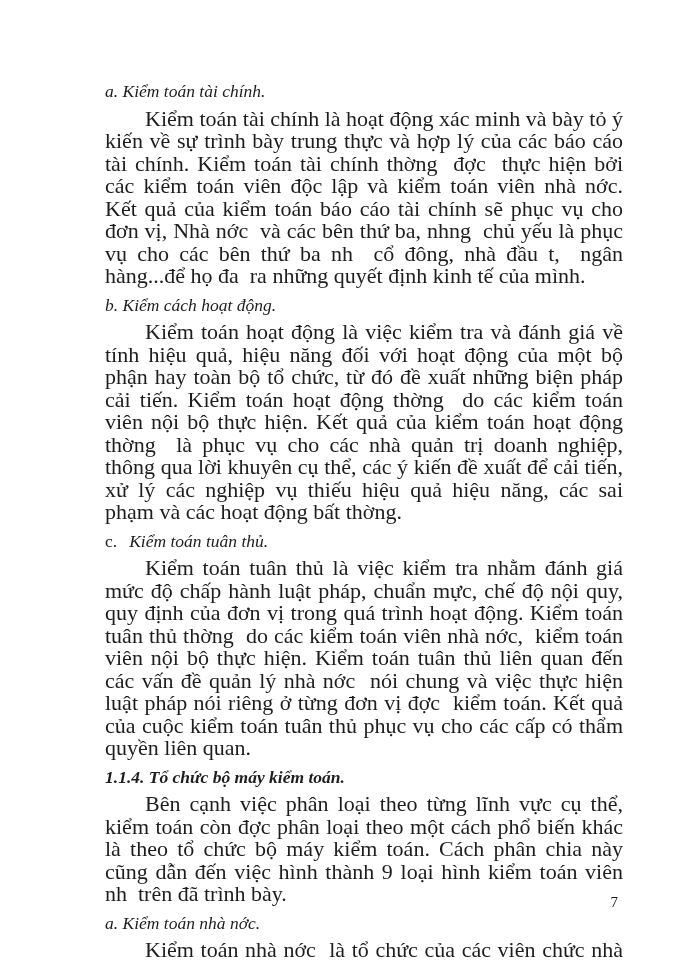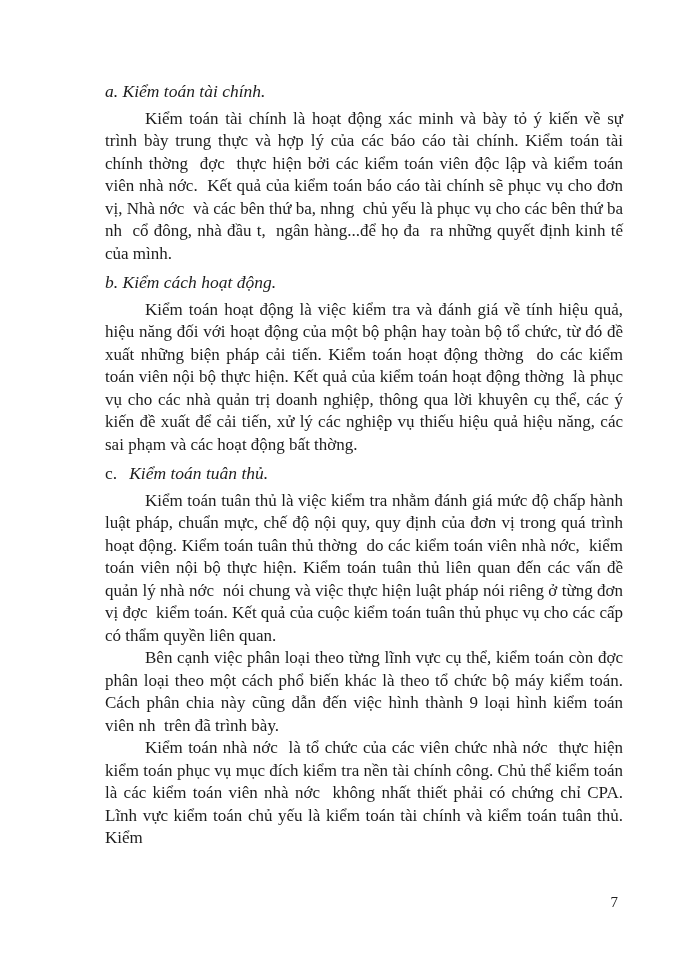--- a/index.html
+++ b/index.html
@@ -25,21 +25,21 @@
   .heading {
     font-size: 17.5px;
     line-height: 22.5px;
     margin: 6px 0 5px 0;
   }
   .italic { font-style: italic; }
   .bold-italic { font-style: italic; font-weight: bold; }
   .roman { font-style: normal; }
   .heading-label-gap { margin-left: 12px; font-family: Liberation Serif, serif; }
   .para {
-    font-size: 17px;
+    font-size: 22px;
     line-height: 22.5px;
     text-align: justify;
     text-indent: 40px;
     margin: 0;
     white-space: pre-wrap;
   }
   .page-number {
     position: absolute;
     right: 82px;
     top: 894px;
@@ -60,22 +60,24 @@
     <div class="heading italic">b. Kiểm cách hoạt động.</div>
 
     <p class="para">Kiểm toán hoạt động là việc kiểm tra và đánh giá về tính hiệu quả, hiệu năng đối với hoạt động của một bộ phận hay toàn bộ tổ chức, từ đó đề xuất những biện pháp cải tiến. Kiểm toán hoạt động thờng  do các kiểm toán viên nội bộ thực hiện. Kết quả của kiểm toán hoạt động thờng  là phục vụ cho các nhà quản trị doanh nghiệp, thông qua lời khuyên cụ thể, các ý kiến đề xuất để cải tiến, xử lý các nghiệp vụ thiếu hiệu quả hiệu năng, các sai phạm và các hoạt động bất thờng.</p>
 
     <div class="heading">
       <span class="roman">c.</span><span class="italic heading-label-gap">Kiểm toán tuân thủ.</span>
     </div>
 
     <p class="para">Kiểm toán tuân thủ là việc kiểm tra nhằm đánh giá mức độ chấp hành luật pháp, chuẩn mực, chế độ nội quy, quy định của đơn vị trong quá trình hoạt động. Kiểm toán tuân thủ thờng  do các kiểm toán viên nhà nớc,  kiểm toán viên nội bộ thực hiện. Kiểm toán tuân thủ liên quan đến các vấn đề quản lý nhà nớc  nói chung và việc thực hiện luật pháp nói riêng ở từng đơn vị đợc  kiểm toán. Kết quả của cuộc kiểm toán tuân thủ phục vụ cho các cấp có thẩm quyền liên quan.</p>
 
+    <div class="heading bold-italic">1.1.4. Tổ chức bộ máy kiểm toán.</div>
 
     <p class="para">Bên cạnh việc phân loại theo từng lĩnh vực cụ thể, kiểm toán còn đợc phân loại theo một cách phổ biến khác là theo tổ chức bộ máy kiểm toán. Cách phân chia này cũng dẫn đến việc hình thành 9 loại hình kiểm toán viên nh  trên đã trình bày.</p>
 
+    <div class="heading italic">a. Kiểm toán nhà nớc.</div>
 
     <p class="para">Kiểm toán nhà nớc  là tổ chức của các viên chức nhà nớc  thực hiện kiểm toán phục vụ mục đích kiểm tra nền tài chính công. Chủ thể kiểm toán là các kiểm toán viên nhà nớc  không nhất thiết phải có chứng chỉ CPA. Lĩnh vực kiểm toán chủ yếu là kiểm toán tài chính và kiểm toán tuân thủ. Kiểm</p>
 
   </div>
 
   <div class="page-number">7</div>
 </div>
 
 </body></html>

